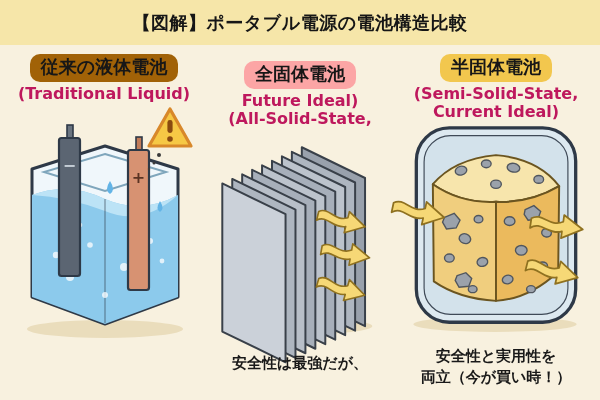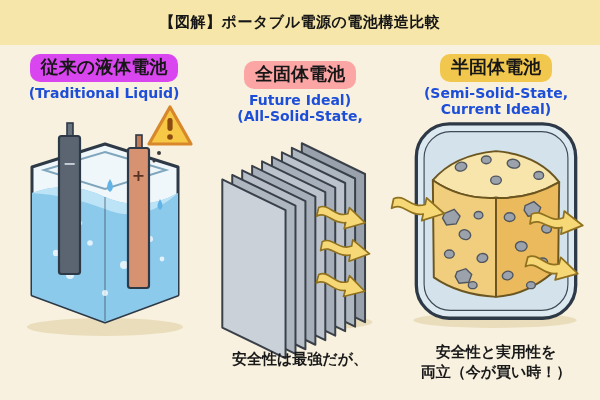--- a/index.html
+++ b/index.html
@@ -6,31 +6,31 @@
   .canvas{
     position:relative;width:600px;height:400px;overflow:hidden;
     background:#F8F1DF;
     font-family:"DejaVu Sans","Liberation Sans",sans-serif;
     color:#1c1c1c;
   }
   .banner{
     height:45px;background:#F6E6A9;
     display:flex;align-items:center;justify-content:center;
   }
-  .banner .title{font-size:15px;font-weight:bold;letter-spacing:0.5px;color:#161616;}
+  .banner .title{font-size:18px;font-weight:bold;letter-spacing:0.5px;color:#161616;}
   .cols{display:flex;padding:9px 6px 0 6px;}
   .col{width:196px;display:flex;flex-direction:column;align-items:center;text-align:center;}
   .pill{
     display:inline-block;border-radius:10px;padding:2px 11px 3px 11px;
     font-size:18px;font-weight:bold;color:#171717;line-height:1.25;
   }
-  .pill-blue{background:#d946ef;}
+  .pill-blue{background:#a16207;}
   .pill-green{background:#fca5a5;margin-top:7px;}
   .pill-yellow{background:#F2C74E;}
-  .sub{font-size:14px;font-weight:bold;line-height:1.18;margin-top:3px;color:#1d4ed8;}
+  .sub{font-size:16px;font-weight:bold;line-height:1.18;margin-top:3px;color:#be185d;}
   .art{display:block;margin-top:2px;}
   .caption{font-size:15px;font-weight:bold;line-height:1.35;margin-top:16px;color:#191919;}
   svg{overflow:visible;}
 </style>
 </head>
 <body>
 
 <svg width="0" height="0" style="position:absolute" aria-hidden="true">
   <defs>
     <path id="flow-arrow" d="M0,-3 C10,-11 20,4 33,-4 L33,-11 L54,1 L33,13 L33,6 C20,12 10,-2 0,7 Z" fill="#F6D876" stroke="#8F7120" stroke-width="1.8" stroke-linejoin="round"></path>

